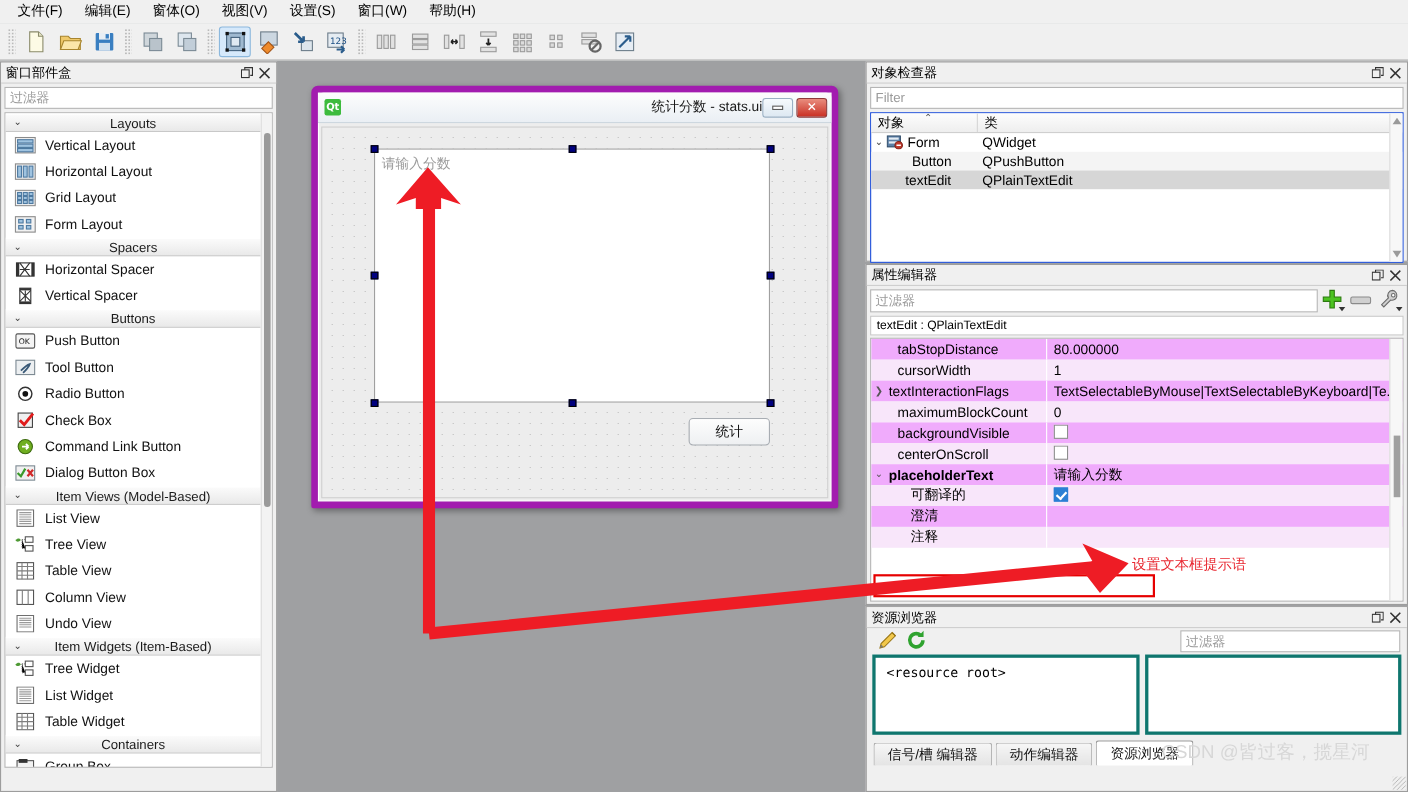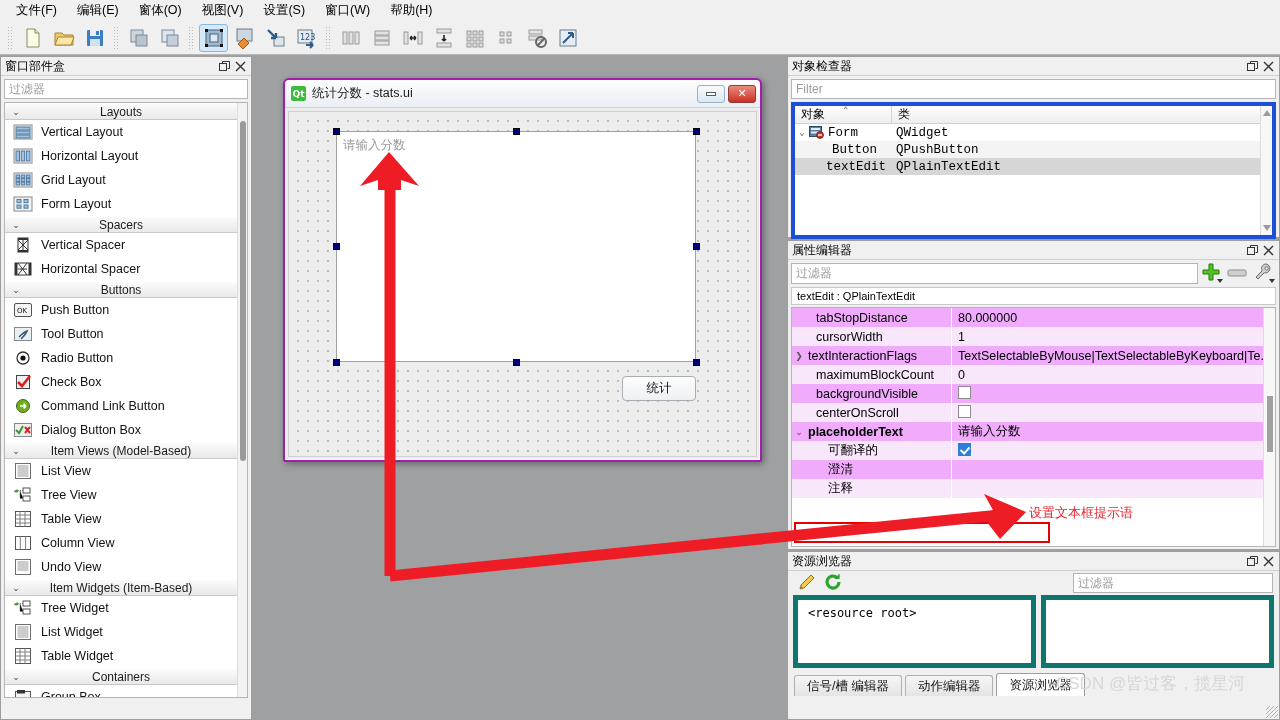--- a/index.html
+++ b/index.html
@@ -40,22 +40,22 @@
   .wb-cat .chev{width:22px;text-align:center;color:#444;font-size:9px;}
   .wb-cat .nm{flex:1;text-align:center;padding-right:22px;color:#1b1b1b;}
   .wb-item{height:24px;display:flex;align-items:center;padding-left:6px;font-size:12.5px;color:#111;}
   .wb-item .ic{width:24px;height:20px;display:flex;align-items:center;justify-content:center;margin-right:6px;text-align:right;}
   .wb-sb{position:absolute;right:0;top:0;width:10px;height:100%;background:#f3f3f3;border-left:1px solid #dcdcdc;}
   .wb-sb i{position:absolute;left:2px;top:18px;width:6px;height:340px;background:#9a9a9a;border-radius:3px;display:block;}
 
   
   #canvas-area{position:absolute;left:252px;top:56px;width:532px;height:664px;background:#9fa0a2;overflow:hidden;}
   #formwin{position:absolute;left:31px;top:22px;width:479px;height:384px;background:#ededed;
-      border:2px solid #a21caf;border-radius:6px 6px 2px 2px;
-      box-shadow:0 0 0 1px #ffffff inset, 2px 2px 6px rgba(0,0,0,.35);}
+      border:6px solid #a21caf;border-radius:6px 6px 2px 2px;
+      box-shadow:0 0 0 1px #ffffff inset, 2px 2px 6px rgba(0,0,0,.35);text-align:right;}
   #formwin .tbar{height:28px;display:flex;align-items:center;padding:0 4px 0 6px;
       background:linear-gradient(#fdfdfd,#eaeff4);border-radius:5px 5px 0 0;border-bottom:1px solid #c9d4dd;}
   .qt-logo{width:15px;height:15px;background:#3dbb3d;border-radius:2px;display:flex;align-items:center;justify-content:center;
      color:#fff;font-size:9px;font-weight:bold;font-family:"DejaVu Sans",sans-serif;margin-right:6px;}
   #formwin .tt{flex:1;font-size:12.5px;color:#1a1a1a;white-space:nowrap;}
   .wb-min{width:28px;height:18px;border:1px solid #9ab0c4;border-radius:3px;
      background:linear-gradient(#f6fafd,#dde8f2);display:flex;align-items:center;justify-content:center;margin-right:3px;}
   .wb-min b{display:block;width:10px;height:4px;border:1px solid #5a5a5a;background:#fff;}
   .wb-close{width:28px;height:18px;border:1px solid #8d3a3a;border-radius:3px;
      background:linear-gradient(#e98d7e,#c93024);display:flex;align-items:center;justify-content:center;
@@ -65,21 +65,21 @@
       background-size:10px 10px;background-position:4px 4px;border:1px solid #cfcfcf;}
   #textEdit{position:absolute;left:47px;top:19px;width:360px;height:231px;background:#fff;border:1px solid #a0a0a0;}
   #textEdit .ph{position:absolute;left:6px;top:5px;font-size:12.5px;color:#9b9b9b;}
   .handle{position:absolute;width:7px;height:7px;background:#00007f;border:1px solid #000;}
   #statBtn{position:absolute;left:333px;top:264px;width:74px;height:25px;
      background:linear-gradient(#fdfdfd,#eef0f2);border:1px solid #a8adb3;border-radius:4px;
      display:flex;align-items:center;justify-content:center;font-size:12.5px;color:#111;}
 
   
   #objinsp{left:787px;top:56px;width:493px;height:182px;}
-  .oi-grid{margin:0 3px 3px 3px;height:137px;background:#fff;border:4px solid #1d4ed8;position:relative;overflow:hidden;font-family:Liberation Mono, monospace;}
+  .oi-grid{margin:0 3px 3px 3px;height:137px;background:#fff;border:1px solid #1d4ed8;position:relative;overflow:hidden;}
   .oi-head{height:18px;display:flex;background:linear-gradient(#fdfdfd,#eeeeee);border-bottom:1px solid #cfcfcf;font-size:12px;}
   .oi-head div{display:flex;align-items:center;padding-left:6px;}
   .oi-head .c1{width:97px;border-right:1px solid #d5d5d5;position:relative;}
   .oi-head .sortmark{position:absolute;left:48px;top:-1px;font-size:9px;color:#555;}
   .oi-row{height:17px;display:flex;align-items:center;font-size:12.5px;}
   .oi-row .c1{width:97px;display:flex;align-items:center;}
   .oi-row.alt{background:#f4f4f4;}
   .oi-row.sel{background:#d6d6d6;}
   .oi-row .chev{width:14px;text-align:center;color:#444;font-size:9px;}
   .oi-ind{display:inline-block;}
@@ -112,21 +112,21 @@
   .pe-sb{position:absolute;right:0;top:0;width:12px;height:100%;background:#f7f7f7;border-left:1px solid #dcdcdc;}
   .pe-sb i{position:absolute;left:3px;top:88px;width:6px;height:56px;background:#a0a0a0;display:block;}
   #phl{position:absolute;left:2px;top:214px;width:256px;height:21px;border:2px solid #e60000;pointer-events:none;}
 
   
   #resbrowser{left:787px;top:551px;width:493px;height:169px;}
   .rb-toolrow{display:flex;align-items:center;height:24px;padding:2px 6px;}
   .rb-ic{width:26px;height:22px;display:flex;align-items:center;justify-content:center;}
   .rb-filter{width:200px;margin-left:auto;height:20px;border:1px solid #b5b5b5;background:#fff;display:flex;align-items:center;padding:0 4px;color:#9a9a9a;font-size:12px;}
   .rb-panes{display:flex;gap:5px;padding:0 5px;height:73px;}
-  .rb-pane{background:#fff;border:5px solid #0f766e;}
+  .rb-pane{background:#fff;border:3px solid #0f766e;}
   .rb-pane.left{width:243px;padding:6px 0 0 10px;font-size:12px;font-family:"DejaVu Sans Mono","Liberation Mono",monospace;}
   .rb-pane.right{flex:1;}
   .rb-tabs{display:flex;align-items:flex-end;height:24px;margin-top:4px;padding-left:6px;}
   .rb-tab{height:21px;padding:0 12px;display:flex;align-items:center;font-size:12.5px;
      background:linear-gradient(#f6f6f6,#e4e4e4);border:1px solid #b0b0b0;border-bottom:none;
      border-radius:3px 3px 0 0;margin-right:3px;color:#111;}
   .rb-tab.active{background:#fff;height:23px;border-color:#9d9d9d;}
 
   
   #annos{position:absolute;left:0;top:0;width:1280px;height:720px;pointer-events:none;}
@@ -408,38 +408,38 @@
           <span>Form Layout</span>
         </div>
 
         <div class="wb-cat">
           <span class="chev">⌄</span>
           <span class="nm">Spacers</span>
         </div>
         <div class="wb-item">
           <span class="ic">
             <svg width="20" height="16" viewBox="0 0 20 16">
+                <rect x="2" y="2" width="16" height="12" fill="#fff" stroke="#333"></rect>
+                <rect x="2" y="2" width="2.5" height="12" fill="#333"></rect>
+                <rect x="15.5" y="2" width="2.5" height="12" fill="#333"></rect>
+                <path d="M5 2l9 12M14 2L5 14M5 8h9" stroke="#333" stroke-width="1"></path>
+              </svg>
+          </span>
+          <span>Horizontal Spacer</span>
+        </div>
+        <div class="wb-item">
+          <span class="ic">
+            <svg width="20" height="16" viewBox="0 0 20 16">
                 <rect x="5" y="1" width="10" height="14" fill="#fff" stroke="#333"></rect>
                 <rect x="5" y="1" width="10" height="2" fill="#333"></rect>
                 <rect x="5" y="13" width="10" height="2" fill="#333"></rect>
                 <path d="M5 3l10 10M15 3L5 13M10 3v10" stroke="#333" stroke-width="1"></path>
               </svg>
           </span>
           <span>Vertical Spacer</span>
-        </div>
-        <div class="wb-item">
-          <span class="ic">
-            <svg width="20" height="16" viewBox="0 0 20 16">
-                <rect x="2" y="2" width="16" height="12" fill="#fff" stroke="#333"></rect>
-                <rect x="2" y="2" width="2.5" height="12" fill="#333"></rect>
-                <rect x="15.5" y="2" width="2.5" height="12" fill="#333"></rect>
-                <path d="M5 2l9 12M14 2L5 14M5 8h9" stroke="#333" stroke-width="1"></path>
-              </svg>
-          </span>
-          <span>Horizontal Spacer</span>
         </div>
 
         <div class="wb-cat">
           <span class="chev">⌄</span>
           <span class="nm">Buttons</span>
         </div>
         <div class="wb-item">
           <span class="ic">
             <svg width="20" height="16" viewBox="0 0 20 16">
                 <rect x="1.5" y="1.5" width="17" height="13" rx="1.5" fill="#f4f4f4" stroke="#555"></rect>

